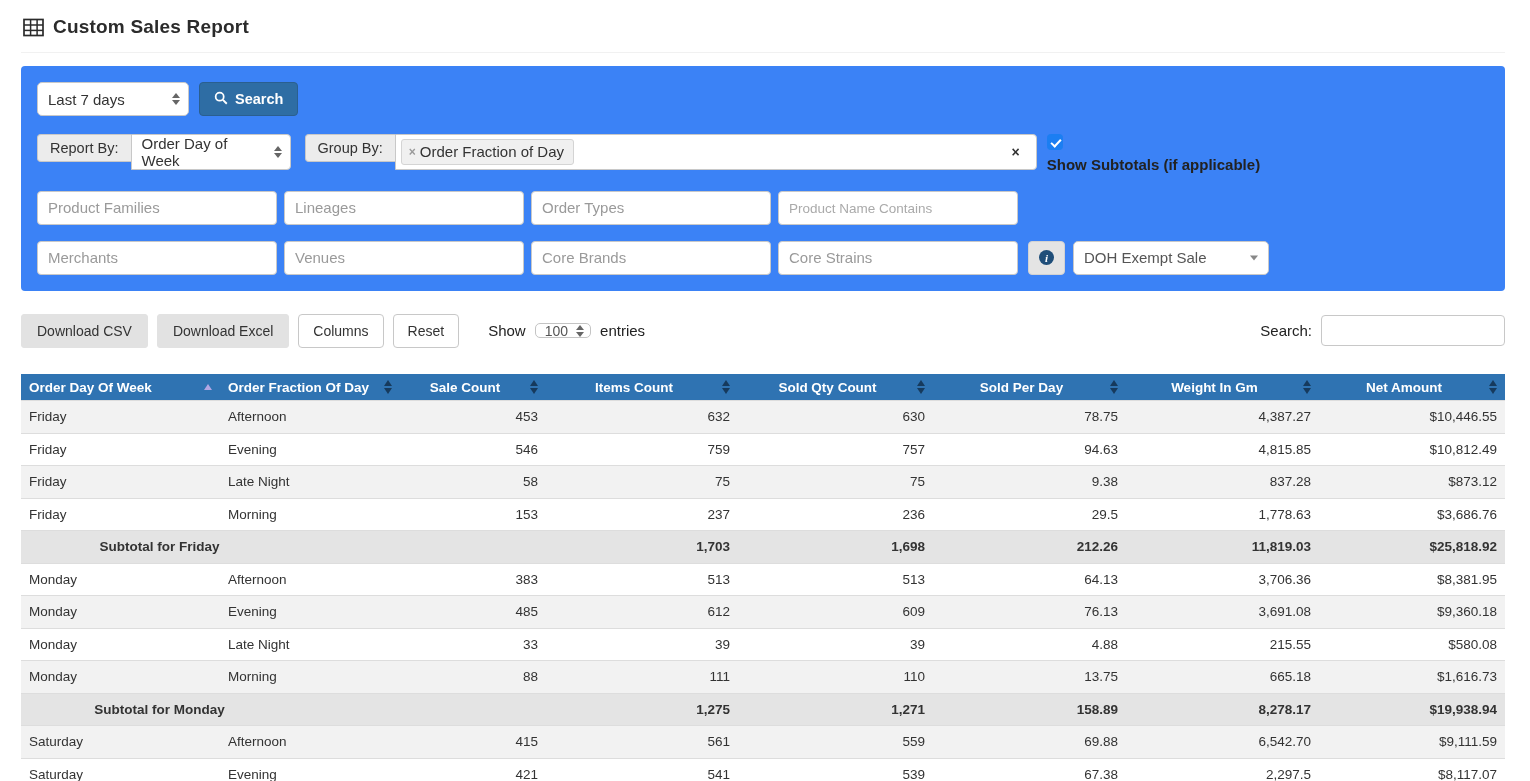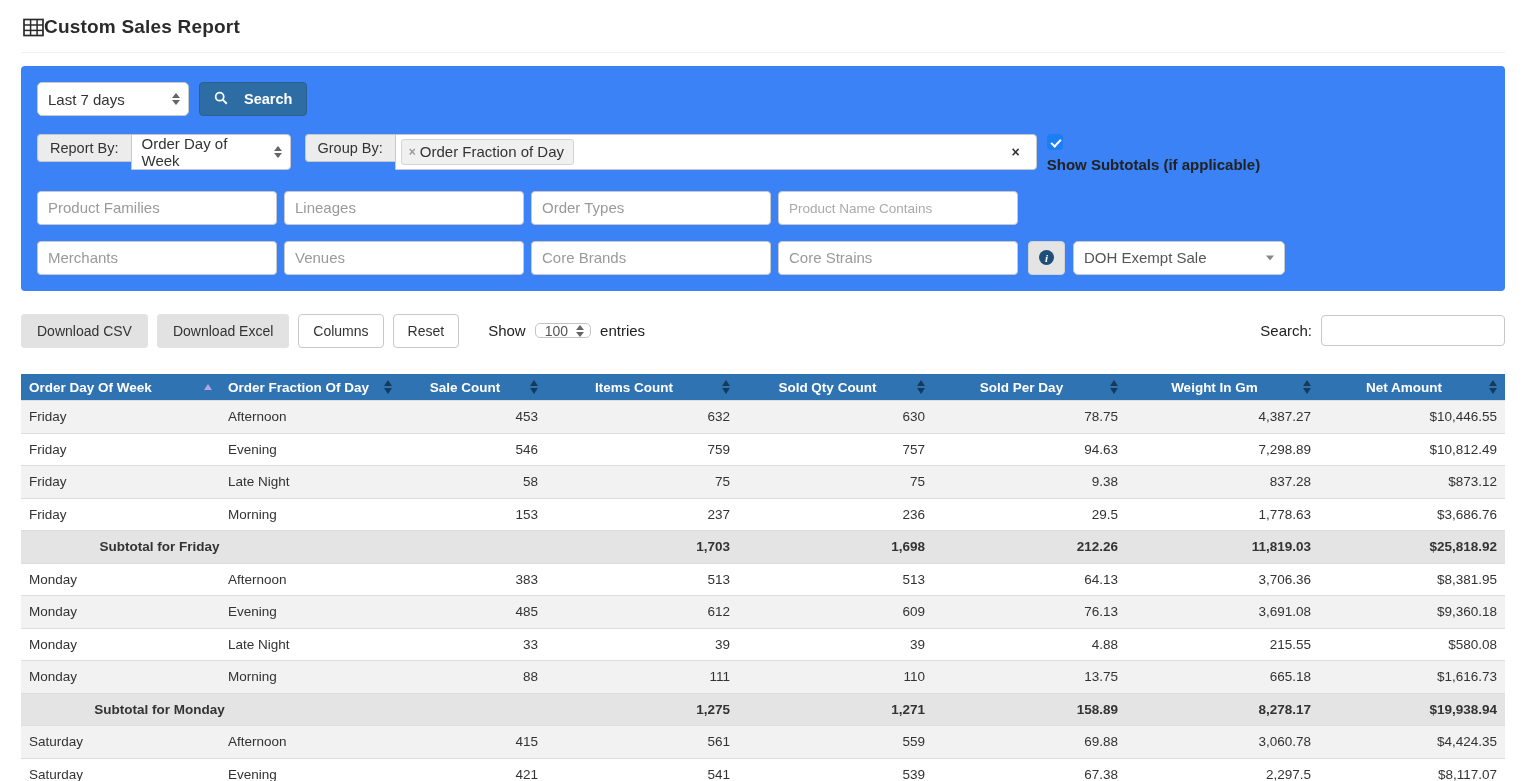--- a/index.html
+++ b/index.html
@@ -1,37 +1,37 @@
 <!DOCTYPE html>
 <html><head>
 <meta charset="utf-8">
 <style>
   * { box-sizing: border-box; margin: 0; padding: 0; }
   html, body { width: 1530px; height: 781px; overflow: hidden; background: #fff;
     font-family: "Liberation Sans", "DejaVu Sans", sans-serif; color: #333; }
   .page { margin: 0 25px 0 21px; }
 
   
-  .page-header { display: flex; align-items: center; gap: 0; padding: 16px 2px 14px; border-bottom: 1px solid #f1f1f1; }
+  .page-header { display: flex; align-items: center; gap: 9px; padding: 16px 2px 14px; border-bottom: 1px solid #f1f1f1; }
   .page-header h1 { font-size: 19px; font-weight: bold; color: #2b2b2b; letter-spacing: .2px; }
   .table-icon svg { display: block; }
 
   
   .filter-panel { background: #3b82f6; border-radius: 4px; margin-top: 13px; padding: 16px; }
   .f-row { display: flex; align-items: flex-start; }
   .f-row + .f-row { margin-top: 16px; }
 
   .select-wrap { position: relative; background: #fff; border: 1px solid #c8c8c8; border-radius: 5px;
     height: 34px; display: inline-flex; align-items: center; padding: 0 28px 0 10px; font-size: 15px; color: #333; cursor: default; }
   .stepper { position: absolute; right: 8px; top: 50%; transform: translateY(-50%); display: flex; flex-direction: column; gap: 2px; }
   .stepper i { display: block; width: 0; height: 0; border-left: 4px solid transparent; border-right: 4px solid transparent; }
   .stepper .su { border-bottom: 5px solid #666; }
   .stepper .sd { border-top: 5px solid #666; }
 
-  .btn { display: inline-flex; align-items: center; justify-content: center; gap: 16px; height: 34px;
+  .btn { display: inline-flex; align-items: center; justify-content: center; gap: 7px; height: 34px;
     border-radius: 4px; font-size: 14.5px; cursor: pointer; border: 1px solid transparent; }
   .btn-primary { background: #2e6da4; border-color: #2a5f90; color: #fff; padding: 0 14px; font-weight: bold; margin-left: 10px; }
 
   .input-group { display: inline-flex; align-items: stretch; height: 28px; }
   .addon { display: inline-flex; align-items: center; padding: 0 12px; background: #ececec; border: 1px solid #c8c8c8;
     border-right: none; border-radius: 4px 0 0 4px; font-size: 14.5px; color: #333; white-space: nowrap; }
   .ig-select { border-radius: 0 4px 4px 0; height: 36px; }
 
   .tagbox { background: #fff; border: 1px solid #c8c8c8; border-radius: 4px; width: 642px; height: 36px;
     display: flex; align-items: center; padding: 0 12px 0 5px; }
@@ -50,21 +50,21 @@
   .f-input { height: 34px; width: 240px; border: 1px solid #c8c8c8; border-radius: 4px; padding: 0 10px;
     font-size: 15px; color: #333; font-family: inherit; }
   .f-input::placeholder { color: #9a9a9a; opacity: 1; }
   .f-input.small-ph::placeholder { font-size: 13.5px; color: #aaa; }
   .f-row .f-input + .f-input { margin-left: 7px; }
 
   .info-addon { margin-left: 10px; width: 37px; height: 34px; background: #e4e4e4; border: 1px solid #d2d2d2;
     border-radius: 4px; display: inline-flex; align-items: center; justify-content: center; cursor: pointer; }
   .info-badge { width: 15px; height: 15px; border-radius: 50%; background: #1f4e79; color: #fff; font-size: 11px;
     font-weight: bold; display: inline-flex; align-items: center; justify-content: center; font-family: "Liberation Serif", serif; font-style: italic; }
-  .doh-select { margin-left: 8px; width: 212px; justify-content: space-between; height: 34px; color: #555; text-align: right; }
+  .doh-select { margin-left: 8px; width: 196px; justify-content: space-between; height: 34px; color: #555; text-align: right; }
   .caret-down { width: 0; height: 0; border-left: 4.5px solid transparent; border-right: 4.5px solid transparent;
     border-top: 5.5px solid #888; position: absolute; right: 10px; top: 50%; transform: translateY(-50%); }
 
   
   .toolbar { display: flex; align-items: center; margin: 23px 0 26px; }
   .btn-grey { background: #e2e2e2; border-color: #e2e2e2; color: #333; padding: 0 15px; border-radius: 3px; margin-right: 9px; font-size: 14px; }
   .btn-white { background: #fff; border-color: #c8c8c8; color: #333; padding: 0 14px; margin-right: 9px; font-size: 14px; }
   .show-entries { display: flex; align-items: center; gap: 9px; margin-left: 20px; font-size: 15px; color: #222; }
   .entries-select { position: relative; border: 1px solid #c4c4c4; border-radius: 5px; background: #fff; height: 15px;
     display: inline-flex; align-items: center; padding: 0 22px 0 9px; font-size: 14px; color: #555; cursor: default; }
@@ -257,21 +257,21 @@
           <td class="num">4,387.27</td>
           <td class="num">$10,446.55</td>
         </tr>
         <tr class="data-row even">
           <td class="txt">Friday</td>
           <td class="txt">Evening</td>
           <td class="num">546</td>
           <td class="num">759</td>
           <td class="num">757</td>
           <td class="num">94.63</td>
-          <td class="num">7,298.89</td>
+          <td class="num">4,815.85</td>
           <td class="num">$10,812.49</td>
         </tr>
         <tr class="data-row odd">
           <td class="txt">Friday</td>
           <td class="txt">Late Night</td>
           <td class="num">58</td>
           <td class="num">75</td>
           <td class="num">75</td>
           <td class="num">9.38</td>
           <td class="num">837.28</td>
@@ -345,22 +345,22 @@
           <td class="num">8,278.17</td>
           <td class="num">$19,938.94</td>
         </tr>
         <tr class="data-row odd">
           <td class="txt">Saturday</td>
           <td class="txt">Afternoon</td>
           <td class="num">415</td>
           <td class="num">561</td>
           <td class="num">559</td>
           <td class="num">69.88</td>
-          <td class="num">3,060.78</td>
-          <td class="num">$4,424.35</td>
+          <td class="num">6,542.70</td>
+          <td class="num">$9,111.59</td>
         </tr>
         <tr class="data-row even">
           <td class="txt">Saturday</td>
           <td class="txt">Evening</td>
           <td class="num">421</td>
           <td class="num">541</td>
           <td class="num">539</td>
           <td class="num">67.38</td>
           <td class="num">2,297.5</td>
           <td class="num">$8,117.07</td>

